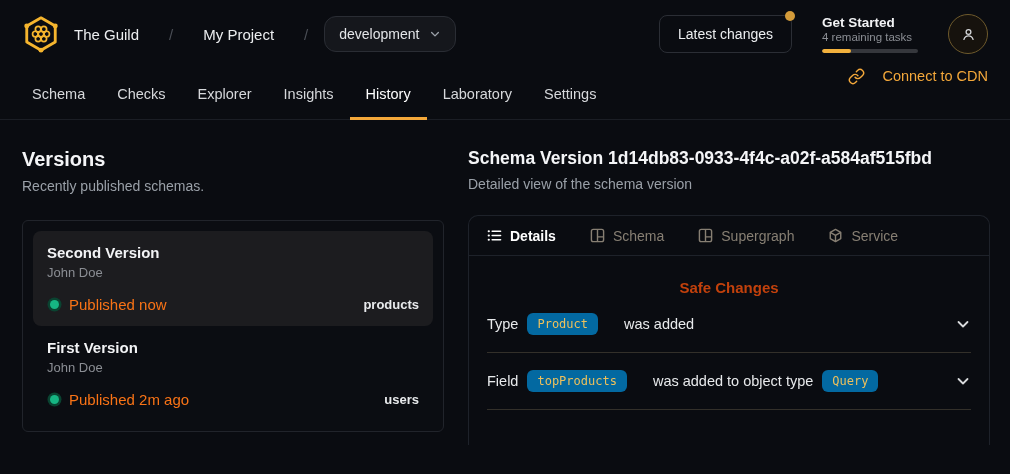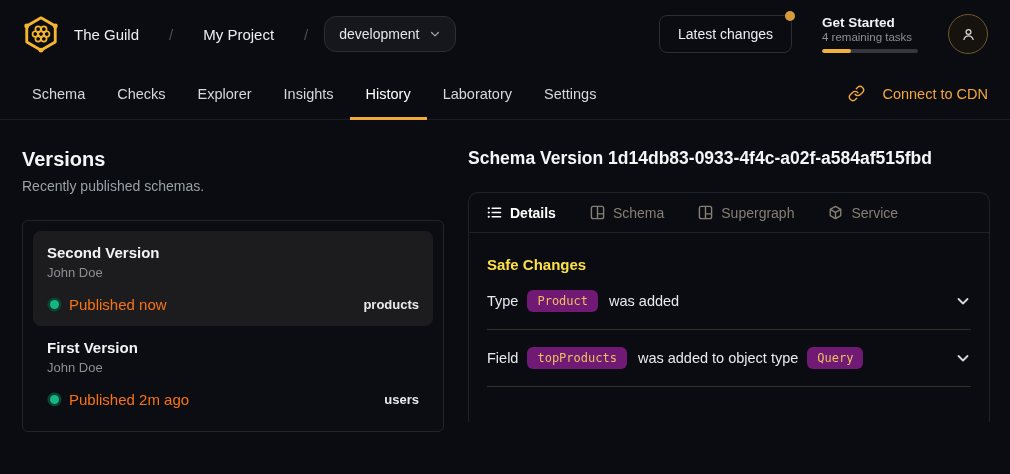--- a/index.html
+++ b/index.html
@@ -50,21 +50,21 @@
   .nav{display:flex;align-items:stretch;height:52px;padding:0 16px;border-bottom:1px solid #1b1e25;}
   .nav-tab{
     display:flex;align-items:center;padding:0 16px;font-size:14.5px;color:#d6d8db;
     cursor:pointer;position:relative;
   }
   .nav-tab.active{color:#ffffff;font-weight:500;}
   .nav-tab.active::after{
     content:"";position:absolute;left:0;right:0;bottom:-1px;height:3px;background:var(--accent);
   }
   .cdn-link{
-    margin-left:auto;display:flex;align-items:center;gap:17px;color:var(--accent);
+    margin-left:auto;display:flex;gap:17px;color:var(--accent);
     font-size:14.5px;cursor:pointer;padding:0 6px;
   }
   
   .main{display:flex;gap:24px;padding:28px 20px 0 22px;}
   .col-left{width:422px;flex:0 0 auto;}
   .col-right{flex:1;min-width:0;}
   .h-title{font-size:20px;font-weight:700;color:#f4f5f7;}
   .h-sub{font-size:14px;color:var(--muted);margin-top:7px;}
   .versions-card{
     margin-top:26px;border:1px solid #21242b;border-radius:6px;padding:10px;height:212px;
@@ -83,26 +83,26 @@
   .v-service{margin-left:auto;font-size:13px;font-weight:700;color:#e8eaec;}
   .detail-title{font-size:17.5px;font-weight:600;color:#f4f5f7;}
   .detail-panel{
     margin-top:23px;border:1px solid #1e222a;border-bottom:none;
     border-radius:10px 10px 0 0;height:230px;
   }
   .dp-tabs{display:flex;align-items:center;gap:34px;height:40px;padding:0 18px;border-bottom:1px solid #1e222a;}
   .dp-tab{display:flex;align-items:center;gap:8px;font-size:14px;color:#877f73;cursor:pointer;}
   .dp-tab.active{color:#ffffff;font-weight:600;}
   .dp-content{padding:0 18px;}
-  .section-title{margin-top:23px;font-size:15px;font-weight:700;color:#fde047;}
+  .section-title{margin-top:23px;font-size:15px;font-weight:700;color:#c2410c;text-align:center;}
   .change-row{display:flex;align-items:center;height:57px;border-bottom:1px solid #33302a;font-size:14.5px;color:#e8eaec;}
   .change-row .seg{margin-right:9px;}
   .code-chip{
     font-family:"DejaVu Sans Mono",monospace;font-size:12px;color:#edc05c;
-    background:#701a75;border-radius:6px;padding:4px 10px;margin-right:11px;white-space:nowrap;
+    background:#0369a1;border-radius:6px;padding:4px 10px;margin-right:26px;white-space:nowrap;
   }
   .row-chevron{margin-left:auto;cursor:pointer;display:flex;}
   svg{display:block;}
 </style>
 </head>
 <body>
 
 <div class="header">
   <div class="logo">
     <svg viewBox="0 0 40 40" width="38" height="38">
@@ -199,20 +199,21 @@
           <span class="status-dot"></span>
           <span class="v-status">Published 2m ago</span>
           <span class="v-service">users</span>
         </div>
       </div>
     </div>
   </div>
 
   <div class="col-right">
     <div class="detail-title">Schema Version 1d14db83-0933-4f4c-a02f-a584af515fbd</div>
+    <div class="h-sub">Detailed view of the schema version</div>
 
     <div class="detail-panel">
       <div class="dp-tabs">
         <div class="dp-tab active">
           <svg width="15" height="15" viewBox="0 0 16 16">
             <g stroke="currentColor" stroke-width="1.6" stroke-linecap="round">
               <path d="M5.5 3.5h9M5.5 8h9M5.5 12.5h9"></path>
               <path d="M1.8 3.5h.2M1.8 8h.2M1.8 12.5h.2" stroke-width="2.2"></path>
             </g>
           </svg>

